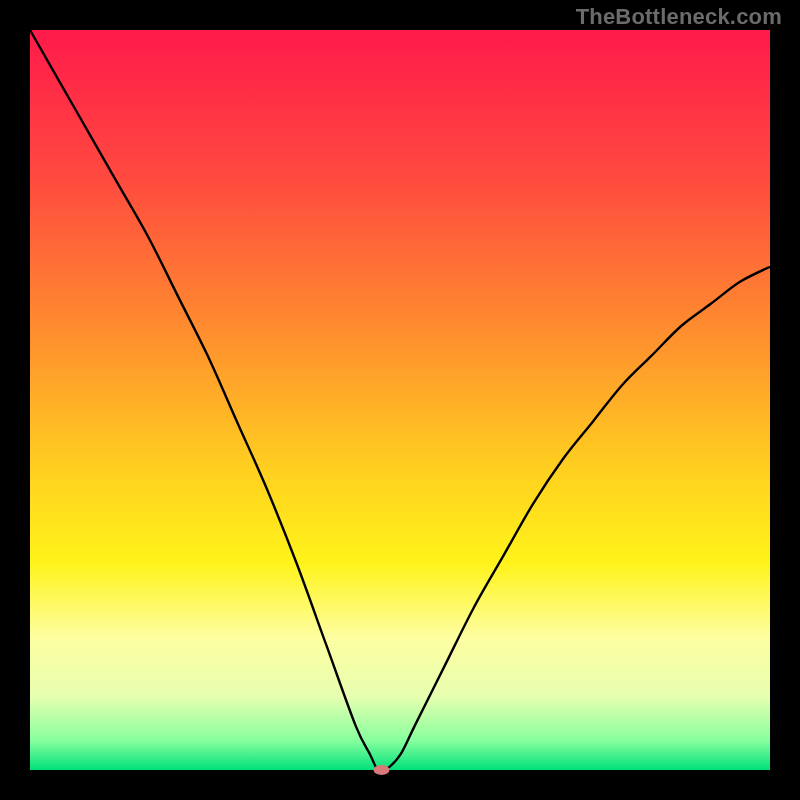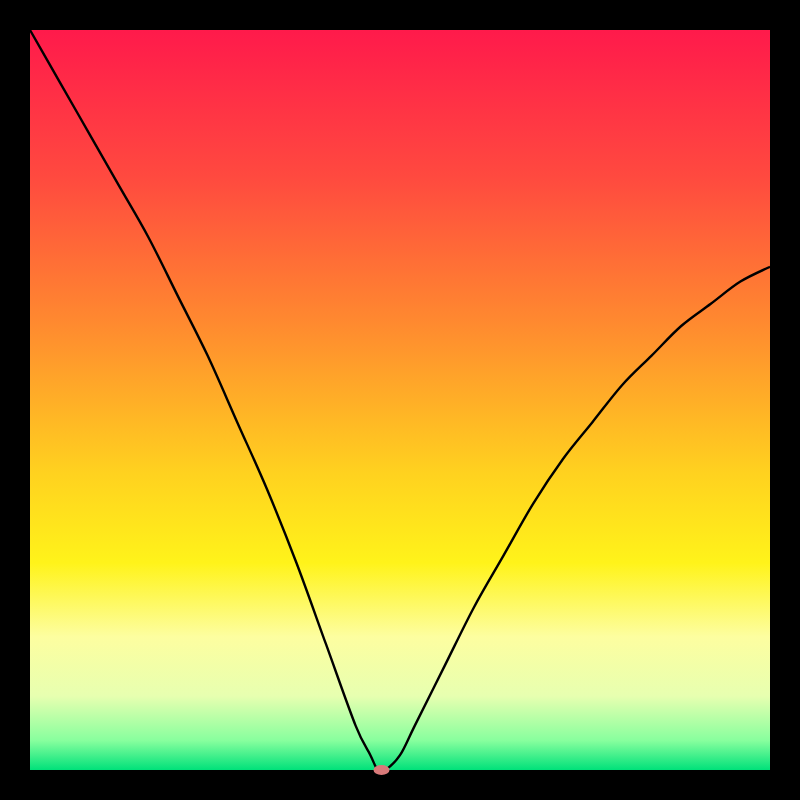--- a/index.html
+++ b/index.html
@@ -28,20 +28,21 @@
     user-select: none;
   }
   svg {
     display: block;
   }
 </style>
 </head>
 <body>
 
 <div class="frame">
+  <div class="watermark">TheBottleneck.com</div>
 
   <svg id="chart-svg" width="800" height="800" viewBox="0 0 800 800">
     <defs>
       <linearGradient id="bg-grad" x1="0" y1="0" x2="0" y2="1">
           <stop offset="0%" stop-color="#ff1a4b"></stop>
           <stop offset="20%" stop-color="#ff4a3f"></stop>
           <stop offset="40%" stop-color="#ff8b2f"></stop>
           <stop offset="60%" stop-color="#ffd21f"></stop>
           <stop offset="72%" stop-color="#fff31a"></stop>
           <stop offset="82%" stop-color="#fdfea0"></stop>

